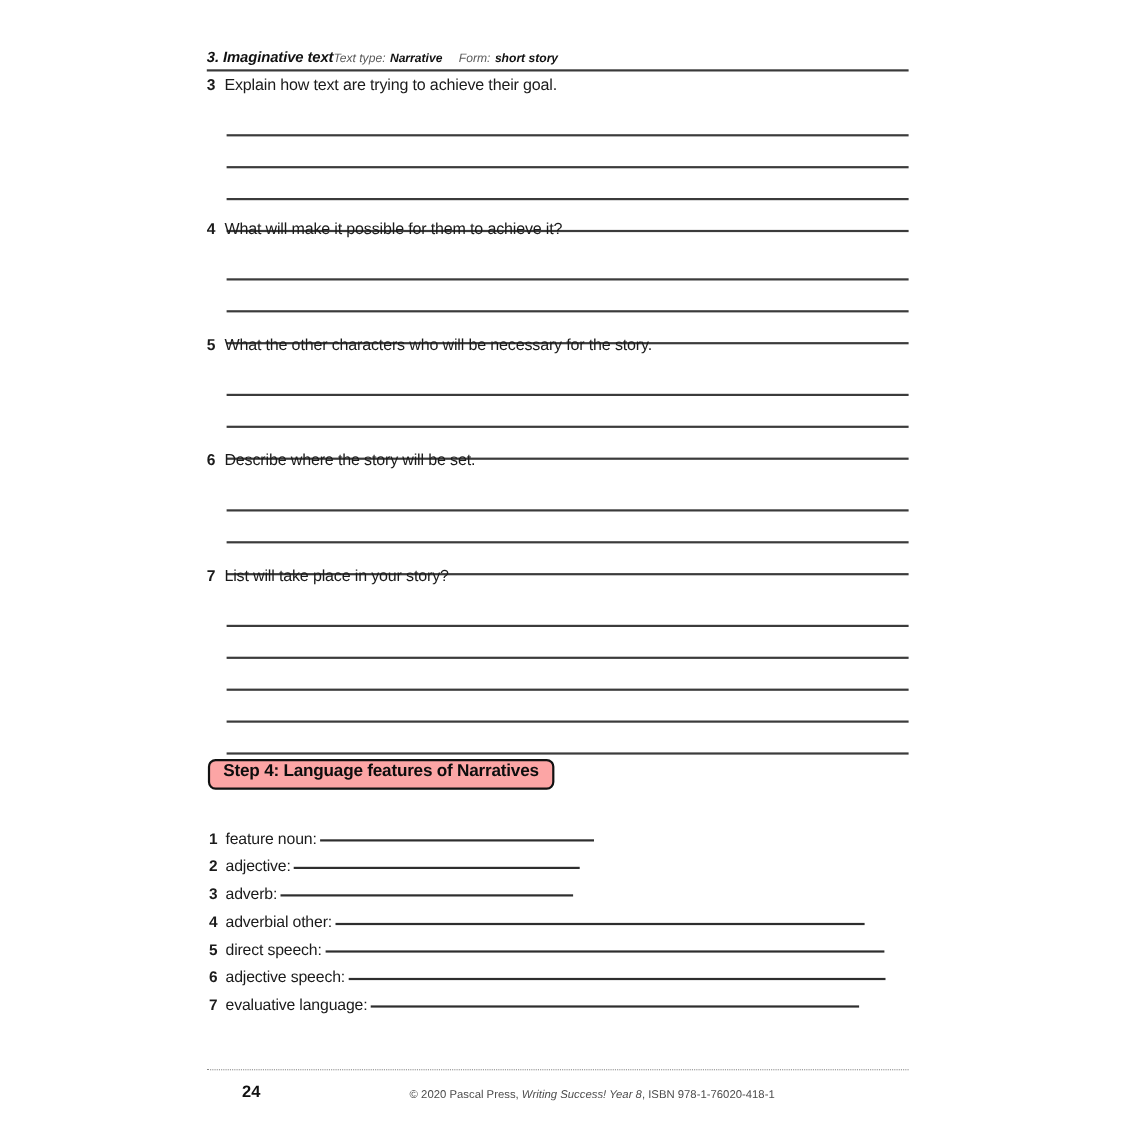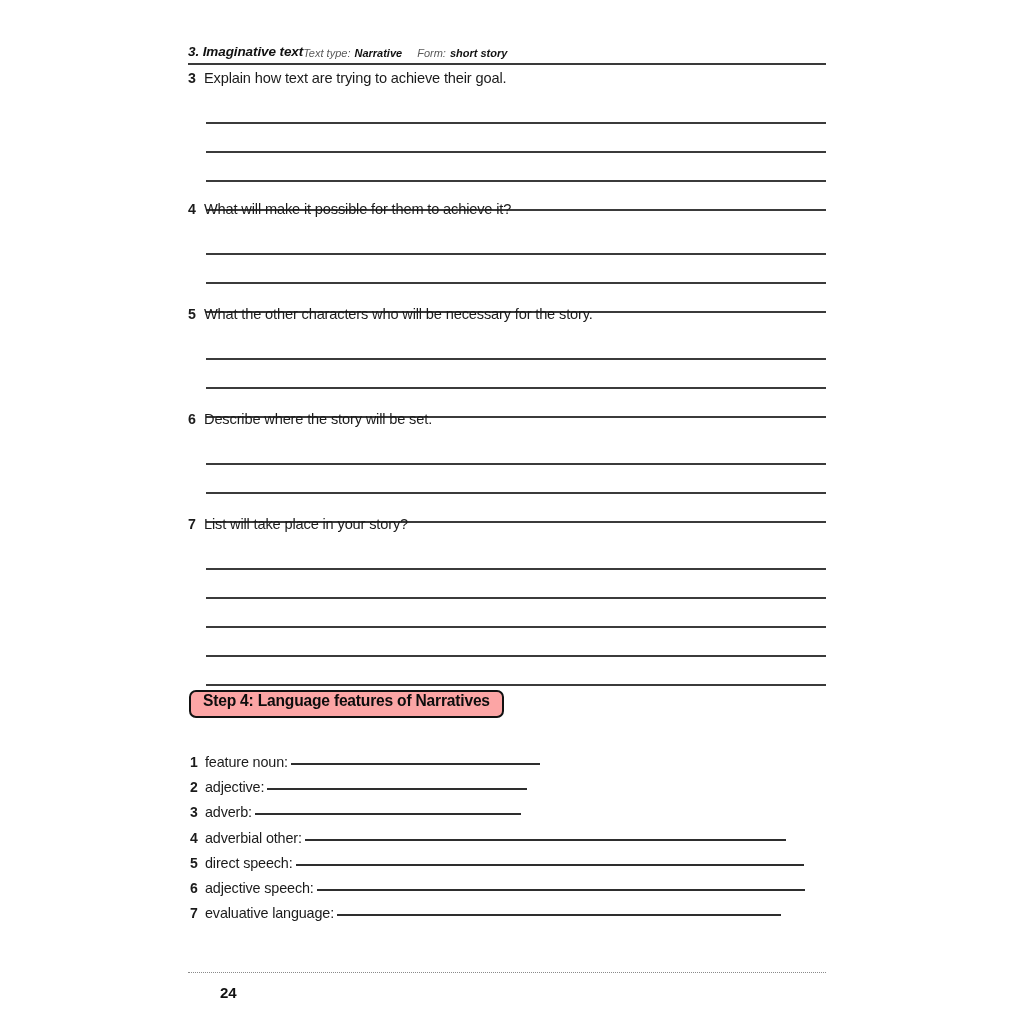--- a/index.html
+++ b/index.html
@@ -320,15 +320,18 @@
           <span class="feature-label">evaluative language:</span>
           <span class="feature-rule" style="width: 444px;"></span>
         </div>
       </div>
 
   </div>
 
   <div class="footer-rule"></div>
   <div class="footer">
     <div class="page-number">24</div>
+    <div class="copyright">
+      <span>© 2020 Pascal Press, </span><em>Writing Success! Year 8</em><span>, ISBN 978-1-76020-418-1</span>
+    </div>
   </div>
 
 </div>
 
 </body></html>

